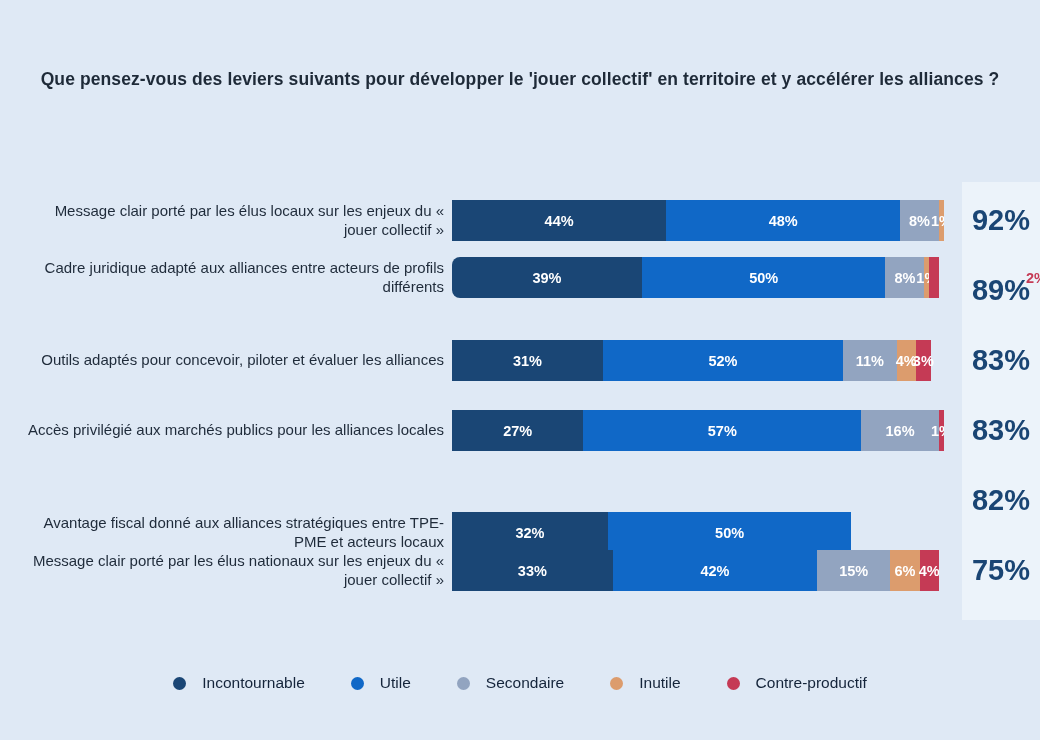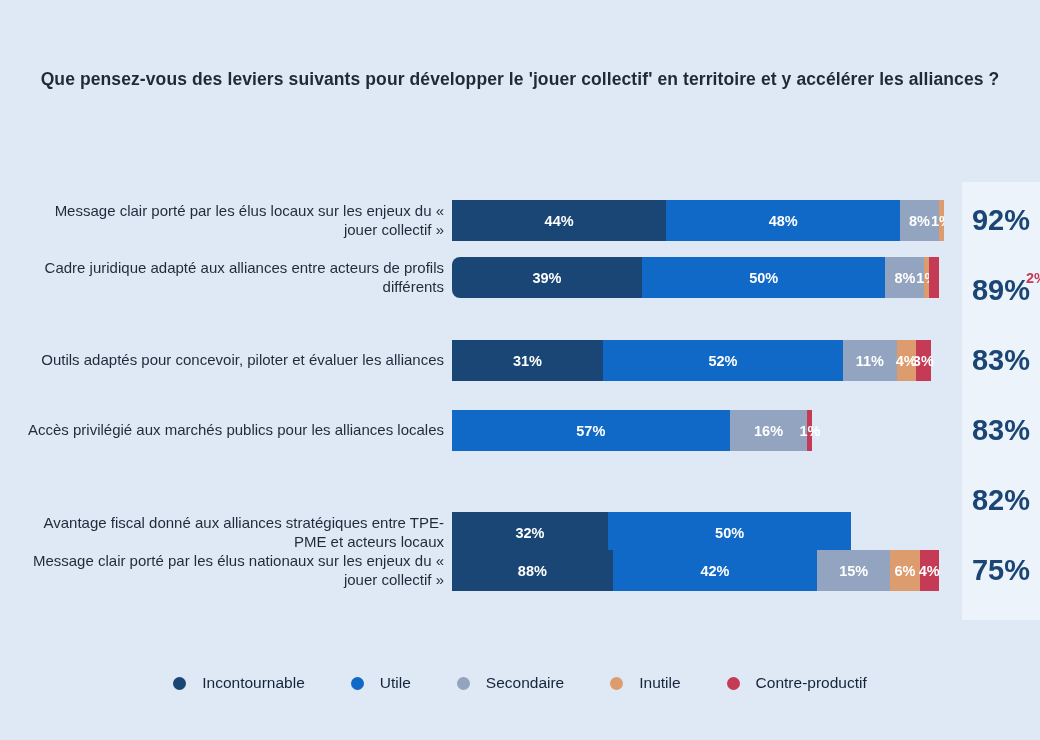--- a/index.html
+++ b/index.html
@@ -96,20 +96,23 @@
           <span>4%</span>
         </div>
         <div class="seg" style="width: 14.61px; background: rgb(197, 58, 85);">
           <span>3%</span>
         </div>
       </div>
     </div>
     <div class="row" style="top: 410px;">
       <div class="cat">Accès privilégié aux marchés publics pour les alliances locales</div>
       <div class="bar" style="width: 491.87px;">
+        <div class="seg" style="width: 131.49px; background: rgb(26, 70, 117);">
+          <span>27%</span>
+        </div>
         <div class="seg" style="width: 277.59px; background: rgb(16, 104, 199);">
           <span>57%</span>
         </div>
         <div class="seg" style="width: 77.92px; background: rgb(146, 164, 192);">
           <span>16%</span>
         </div>
         <div class="seg" style="width: 4.87px; background: rgb(197, 58, 85);">
           <span>1%</span>
         </div>
       </div>
@@ -131,21 +134,21 @@
         </div>
         <div class="seg" style="width: 4.87px; background: rgb(197, 58, 85);">
           <span>1%</span>
         </div>
       </div>
     </div>
     <div class="row" style="top: 550px;">
       <div class="cat">Message clair porté par les élus nationaux sur les enjeux du « jouer collectif »</div>
       <div class="bar" style="width: 487px;">
         <div class="seg" style="width: 160.71px; background: rgb(26, 70, 117);">
-          <span>88%</span>
+          <span>33%</span>
         </div>
         <div class="seg" style="width: 204.54px; background: rgb(16, 104, 199);">
           <span>42%</span>
         </div>
         <div class="seg" style="width: 73.05px; background: rgb(146, 164, 192);">
           <span>15%</span>
         </div>
         <div class="seg" style="width: 29.22px; background: rgb(220, 156, 109);">
           <span>6%</span>
         </div>

